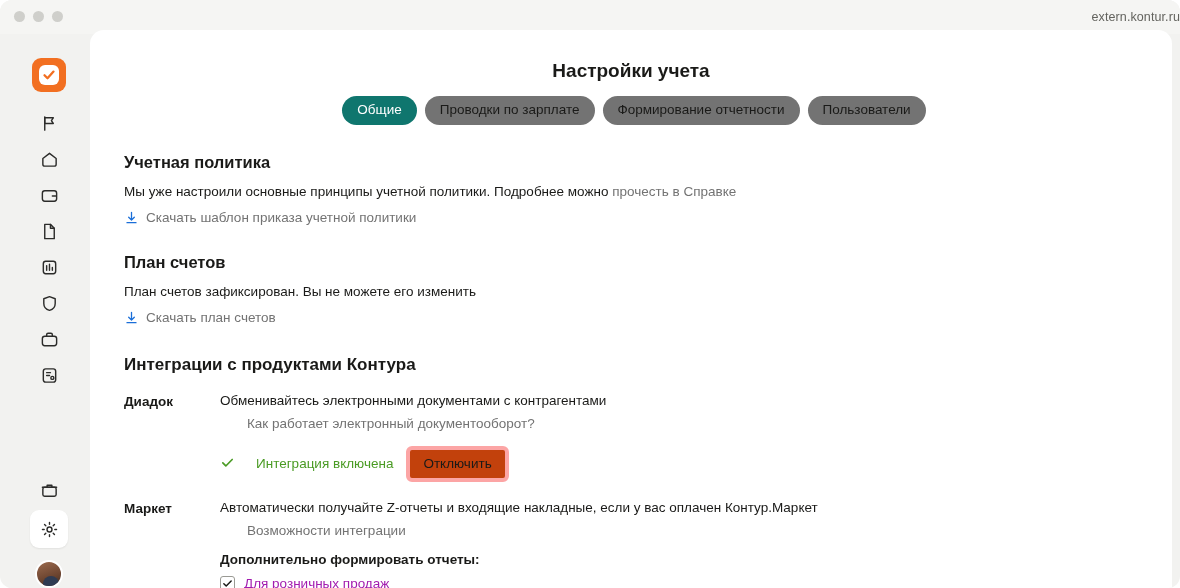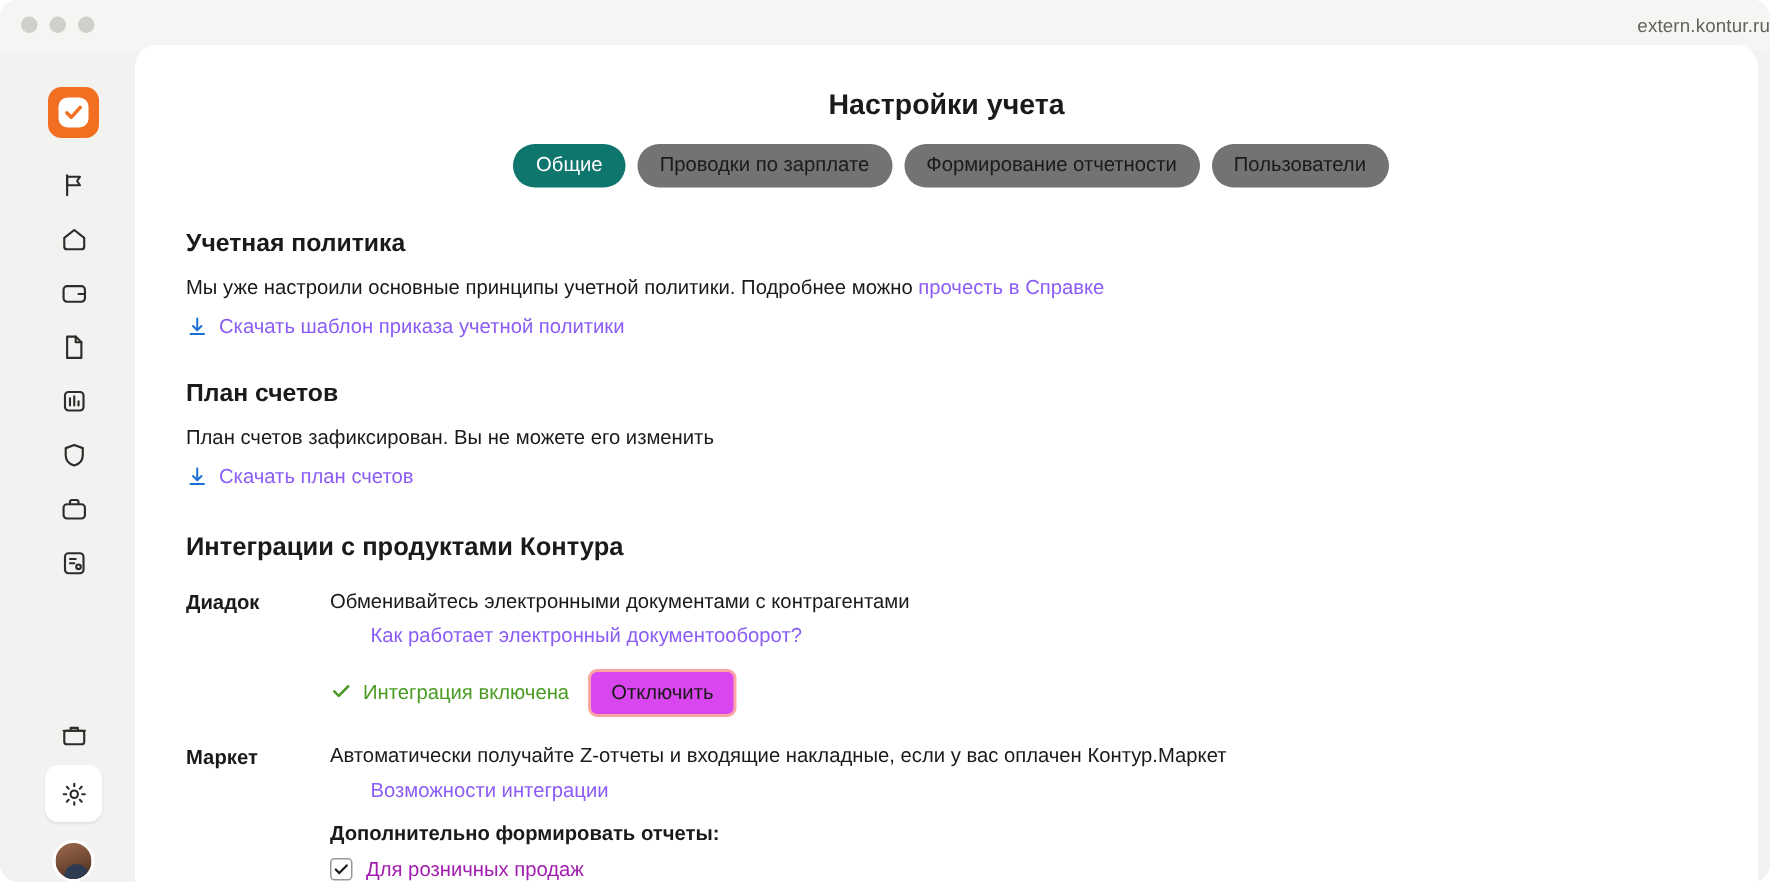--- a/index.html
+++ b/index.html
@@ -98,42 +98,42 @@
   .tab.active { background: #0f766e; color: #ffffff; }
   
   h2.sec {
     font-size: 16.5px; font-weight: bold; color: #1a1a18;
     margin: 28px 0 0 0;
   }
   h2.sec.big { font-size: 17px; margin-top: 30px; }
   p.body {
     font-size: 13.5px; color: #1a1a18; margin: 12px 0 0 0;
   }
-  a.link { color: #8b5cf6; text-decoration: none; }
+  a.link { color: #737373; text-decoration: none; }
   .dl-row { display: flex; align-items: center; gap: 7px; margin-top: 11px; }
   .dl-row a { font-size: 13.5px; }
   .dl-ic { color: #1a6ed8; display: flex; }
   
   .int-row { display: flex; margin-top: 18px; }
   .int-name {
     width: 96px; flex: none;
     font-size: 13.5px; font-weight: bold; color: #1a1a18;
     padding-top: 1px;
   }
   .int-body { flex: 1; }
   .int-body .desc { font-size: 13.5px; color: #1a1a18; }
   .int-body .lnk { display: block; margin-top: 8px; font-size: 13.5px; margin-left: 27px; }
   .status-row { display: flex; align-items: center; gap: 13px; margin-top: 15px; }
   .enabled {
-    display: flex; align-items: center; gap: 7px;
+    display: flex; align-items: center; gap: 21px;
     font-size: 13.5px; color: #4a9b24;
   }
   .btn {
     font-size: 13.5px; color: #1a1a18;
-    background: #d946ef; border: 2px solid #fca5a5;
+    background: #c2410c; border: 4px solid #fca5a5;
     border-radius: 6px; padding: 7px 13px 8px 13px;
     cursor: pointer; line-height: 1;
   }
   .sub-title { font-size: 13.5px; font-weight: bold; color: #1a1a18; margin-top: 14px; }
   .chk-row { display: flex; align-items: center; gap: 9px; margin-top: 9px; font-size: 13.5px; color: #a21caf; }
   .chkbox {
     width: 15px; height: 15px; border: 1px solid #9a9a94;
     border-radius: 3px; background: #fff;
     display: flex; align-items: center; justify-content: center;
     flex: none;

